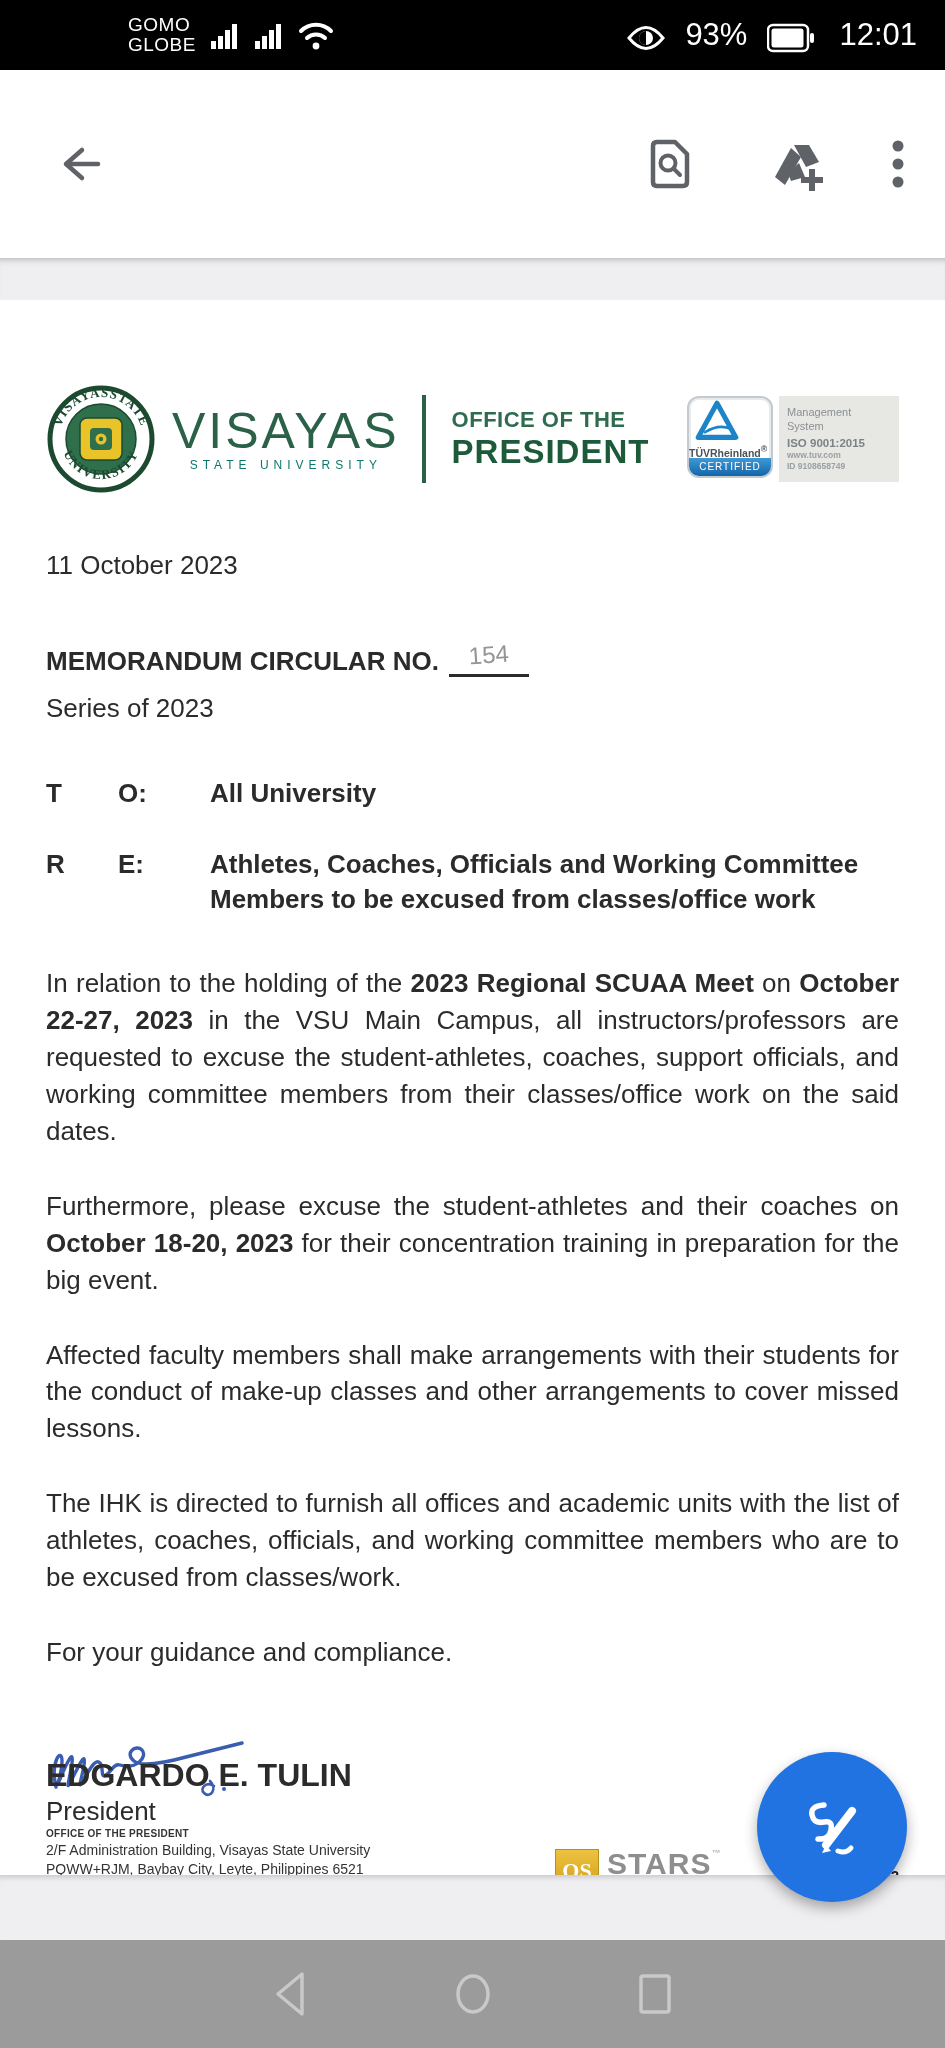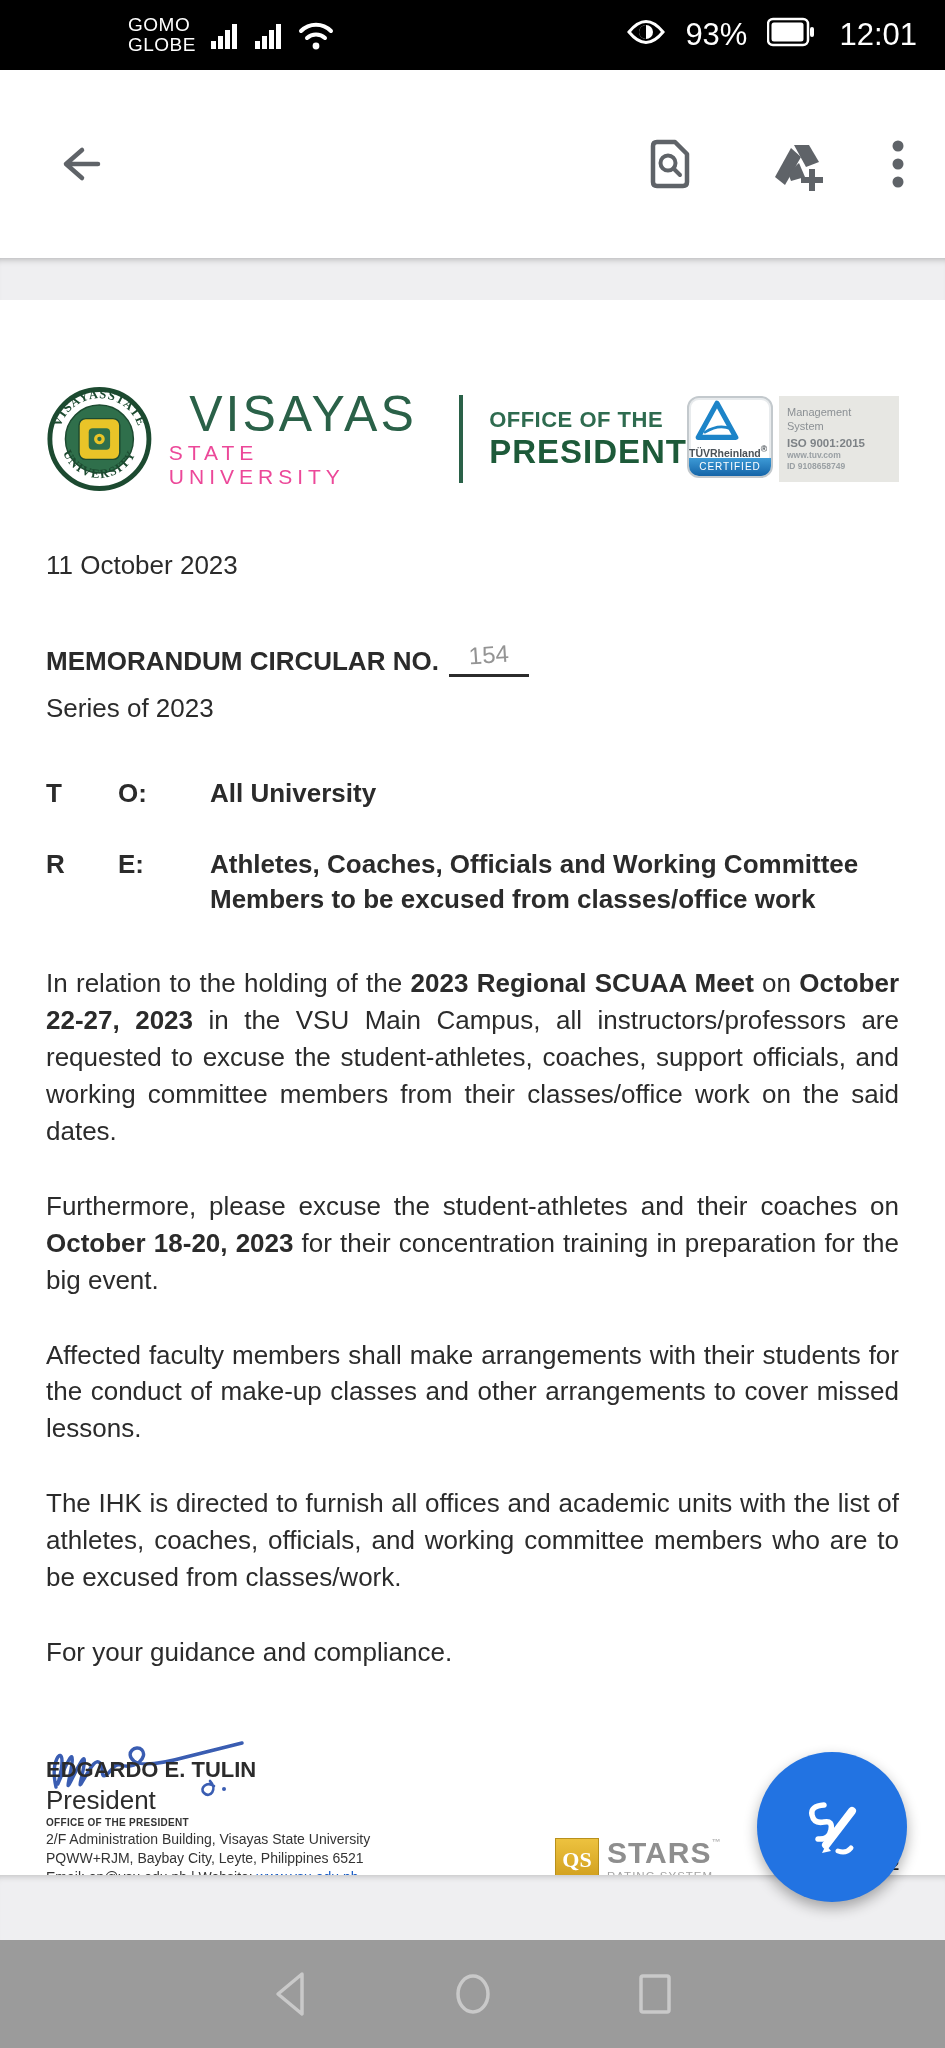--- a/index.html
+++ b/index.html
@@ -4,39 +4,39 @@
 <style>
   html,body{margin:0;padding:0;background:#222;}
   *{box-sizing:border-box;}
   .screen{width:945px;height:2048px;margin:0 auto;background:#efeff1;display:flex;flex-direction:column;
     font-family:"Liberation Sans","DejaVu Sans",sans-serif;position:relative;overflow:hidden;}
 
   
   .status-bar{height:70px;background:#000;color:#fff;display:flex;align-items:center;padding:17px 28px;flex:0 0 auto;}
   .sb-left{display:flex;align-items:center;gap:14px;margin-left:100px;}
   .carrier{display:flex;flex-direction:column;line-height:1.05;font-size:19px;letter-spacing:.5px;}
-  .sb-right{margin-left:auto;display:flex;align-items:flex-start;gap:20px;}
+  .sb-right{margin-left:auto;display:flex;align-items:flex-end;gap:20px;}
   .sb-right .pct,.sb-right .time{font-size:31px;font-weight:400;}
   .sb-right .time{margin-left:4px;}
 
   
   .app-bar{height:188px;background:#fff;display:flex;align-items:center;padding:0 40px 0 52px;flex:0 0 auto;}
   .app-title{font-size:46px;color:#3c4043;margin-left:88px;white-space:nowrap;overflow:hidden;max-width:420px;}
   .ab-actions{margin-left:auto;display:flex;align-items:center;gap:66px;}
   .icon-btn{background:none;border:none;padding:0;cursor:pointer;display:flex;align-items:center;}
 
   .gap-strip{height:42px;background:#efeff1;box-shadow:inset 0 7px 7px -6px rgba(0,0,0,.28);flex:0 0 auto;}
   .gap-strip2{height:65px;background:#efeff1;box-shadow:inset 0 7px 7px -6px rgba(0,0,0,.22);flex:0 0 auto;}
 
   
   .page{flex:1 1 auto;background:#fff;display:flex;flex-direction:column;padding:0 46px;overflow:hidden;color:#2b2b2b;}
   .doc-header{margin-top:84px;display:flex;align-items:center;}
   .wordmark{margin-left:16px;display:flex;flex-direction:column;align-items:center;}
   .wm-main{font-size:50px;letter-spacing:3px;color:#2a6148;font-weight:400;line-height:1;}
-  .wm-sub{font-size:21px;letter-spacing:5px;color:#ec4899;margin-top:2px;}
+  .wm-sub{font-size:12px;letter-spacing:5px;color:#0f766e;margin-top:2px;}
   .vdivider{width:4px;height:88px;background:#2a6148;margin:0 26px 0 22px;}
   .office-block{display:flex;flex-direction:column;line-height:1.15;}
   .office-l1{font-size:22px;font-weight:700;color:#2e6b4f;letter-spacing:.5px;}
   .office-l2{font-size:33px;font-weight:800;color:#1d5a39;letter-spacing:1px;}
 
   .tuv-wrap{margin-left:auto;display:flex;align-items:stretch;}
   .tuv-badge{width:86px;height:82px;background:#fff;border:2px solid #c3c9cd;border-radius:12px;
     box-shadow:inset 0 0 0 2px #e8ebed;display:flex;flex-direction:column;align-items:flex-start;overflow:hidden;}
   .tuv-brand{font-size:10.5px;font-weight:700;color:#4b5258;margin-top:1px;}
   .tuv-cert{margin-top:auto;width:100%;text-align:center;background:linear-gradient(#3d9ad6,#1565a8);
@@ -52,21 +52,21 @@
   .series{font-size:26px;margin-top:16px;}
 
   .addr-row{display:grid;grid-template-columns:72px 92px 1fr;font-size:26px;font-weight:700;margin-top:0;line-height:1.35;}
   .addr-block{margin-top:52px;display:flex;flex-direction:column;gap:36px;}
 
   .paras{margin-top:48px;}
   .para{font-size:26px;line-height:1.42;text-align:justify;margin:0 0 38px 0;}
 
   .sig-block{margin-top:26px;position:relative;}
   .sig-svg{display:block;margin-left:0;}
-  .sig-name{font-size:22px;font-weight:700;margin-top:-52px;}
+  .sig-name{font-size:32px;font-weight:700;margin-top:-52px;}
   .sig-title{font-size:26px;margin-top:2px;}
 
   .flex-spacer{flex:1 1 auto;}
 
   
   .doc-footer{display:flex;align-items:flex-start;padding-bottom:66px;}
   .foot-left{font-size:14px;line-height:1.38;color:#333;}
   .foot-office{font-weight:700;font-size:10px;letter-spacing:.3px;}
   .foot-link{color:#1358c4;text-decoration:underline;cursor:pointer;}
   .qs-block{margin-left:auto;width:180px;display:flex;flex-direction:column;margin-top:22px;}

